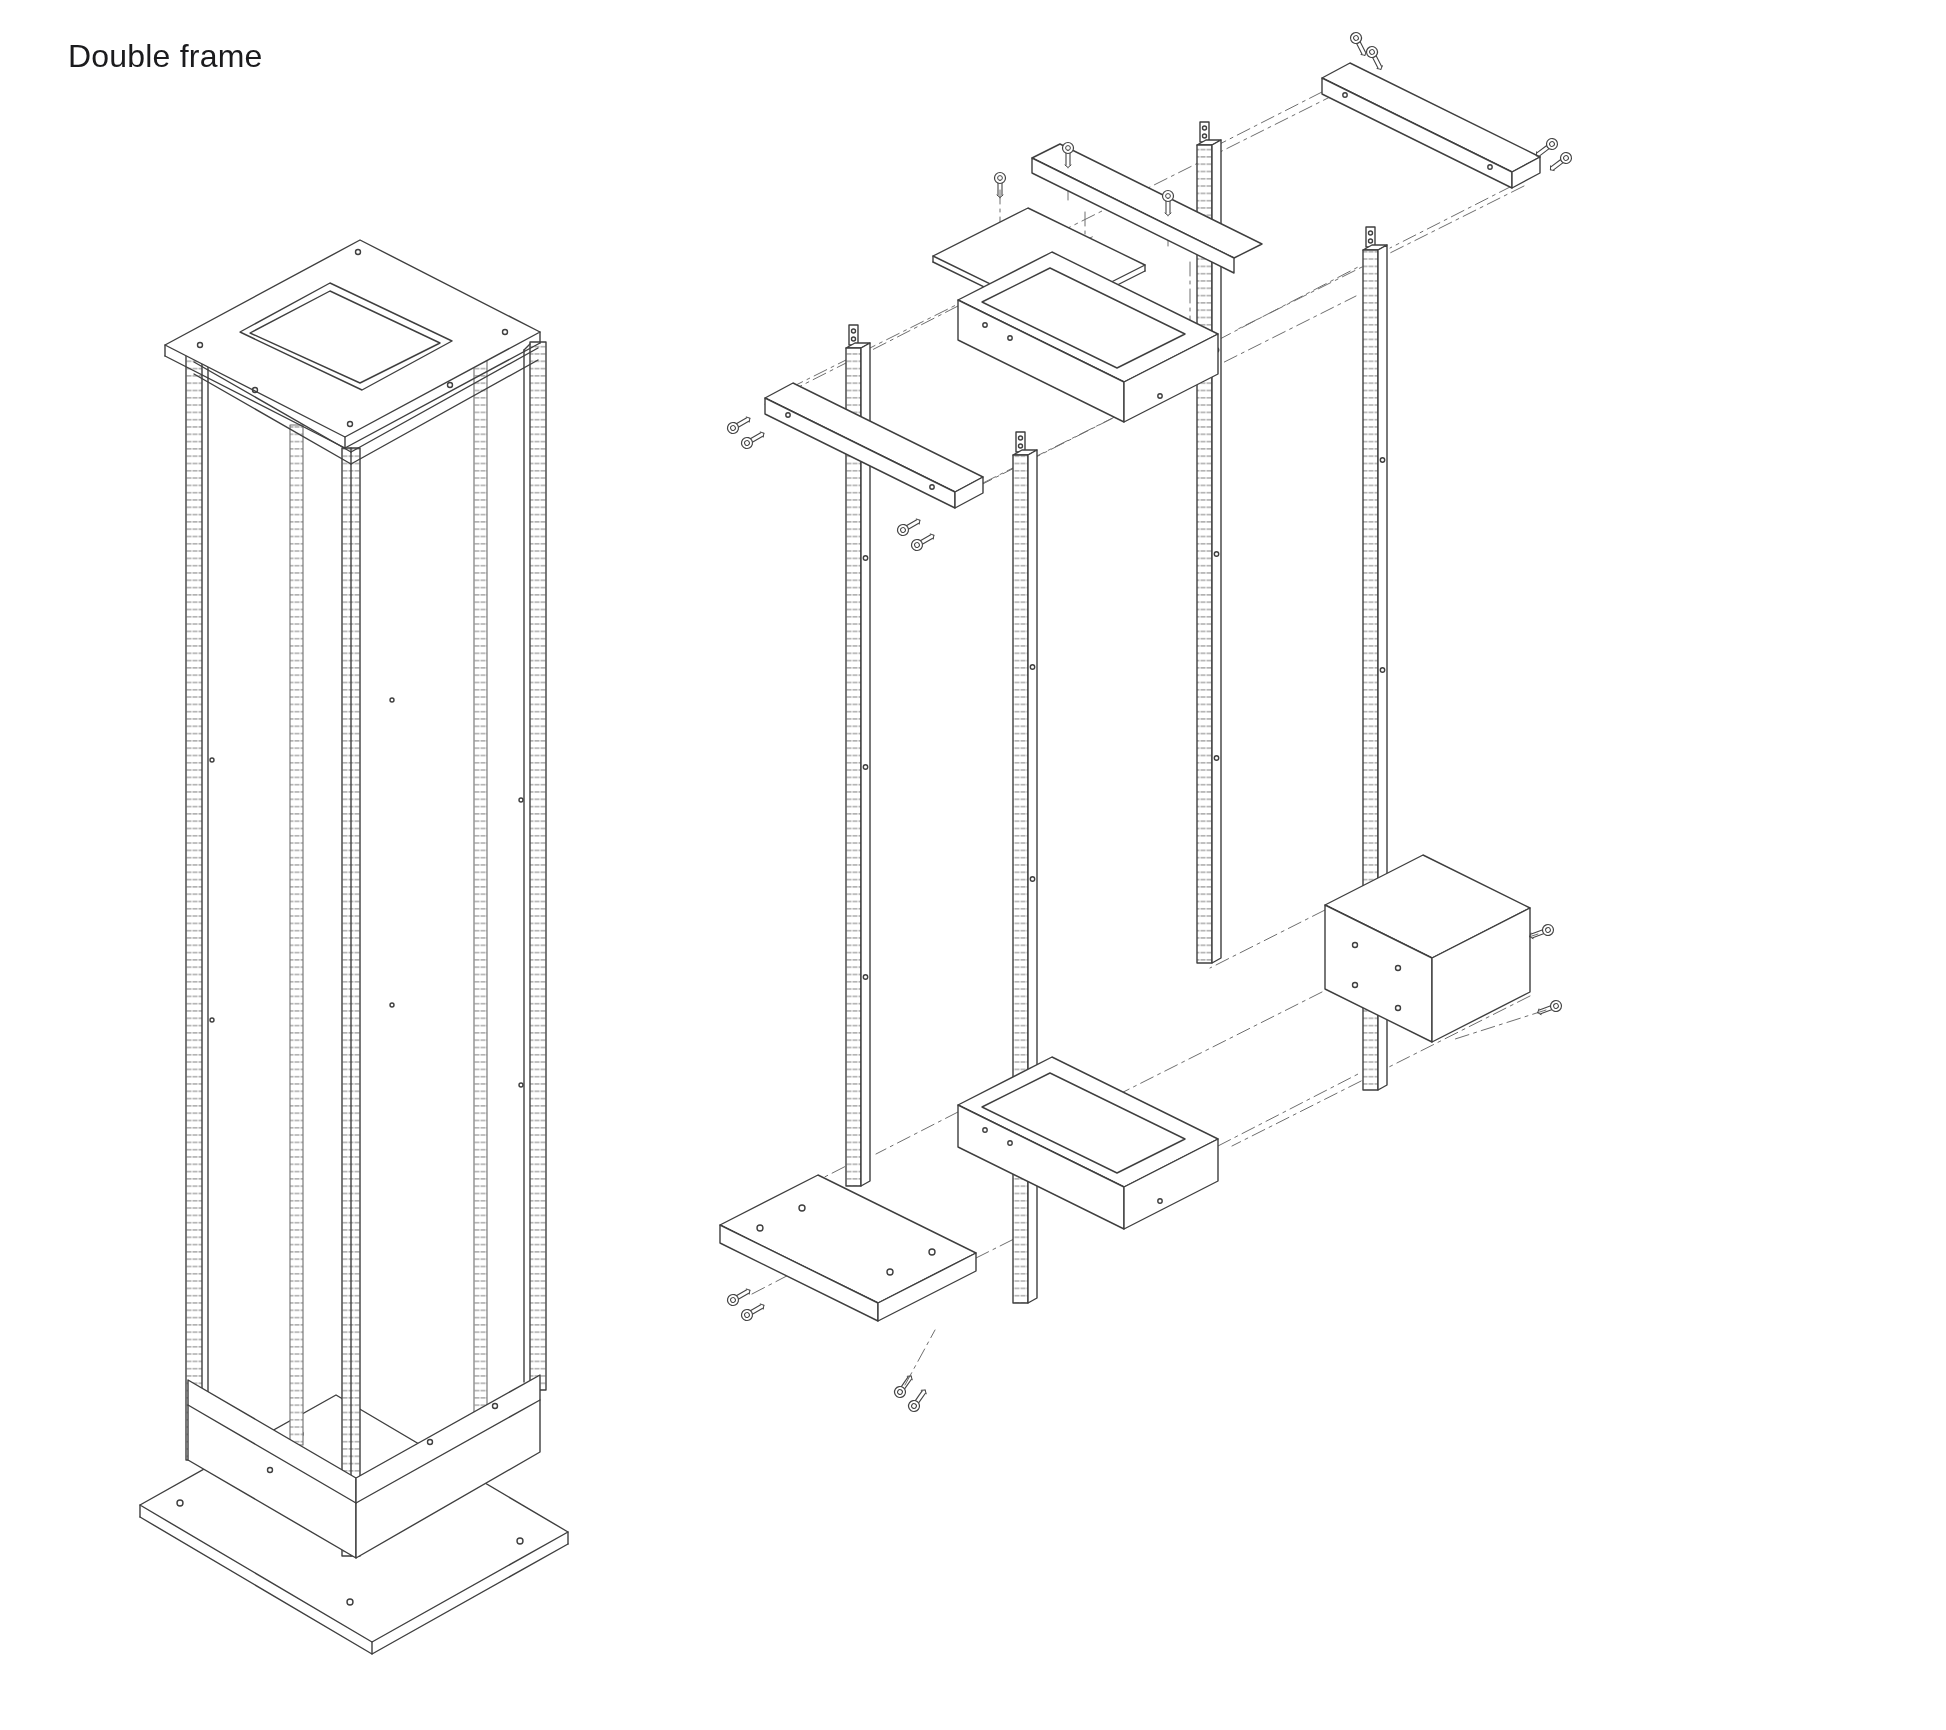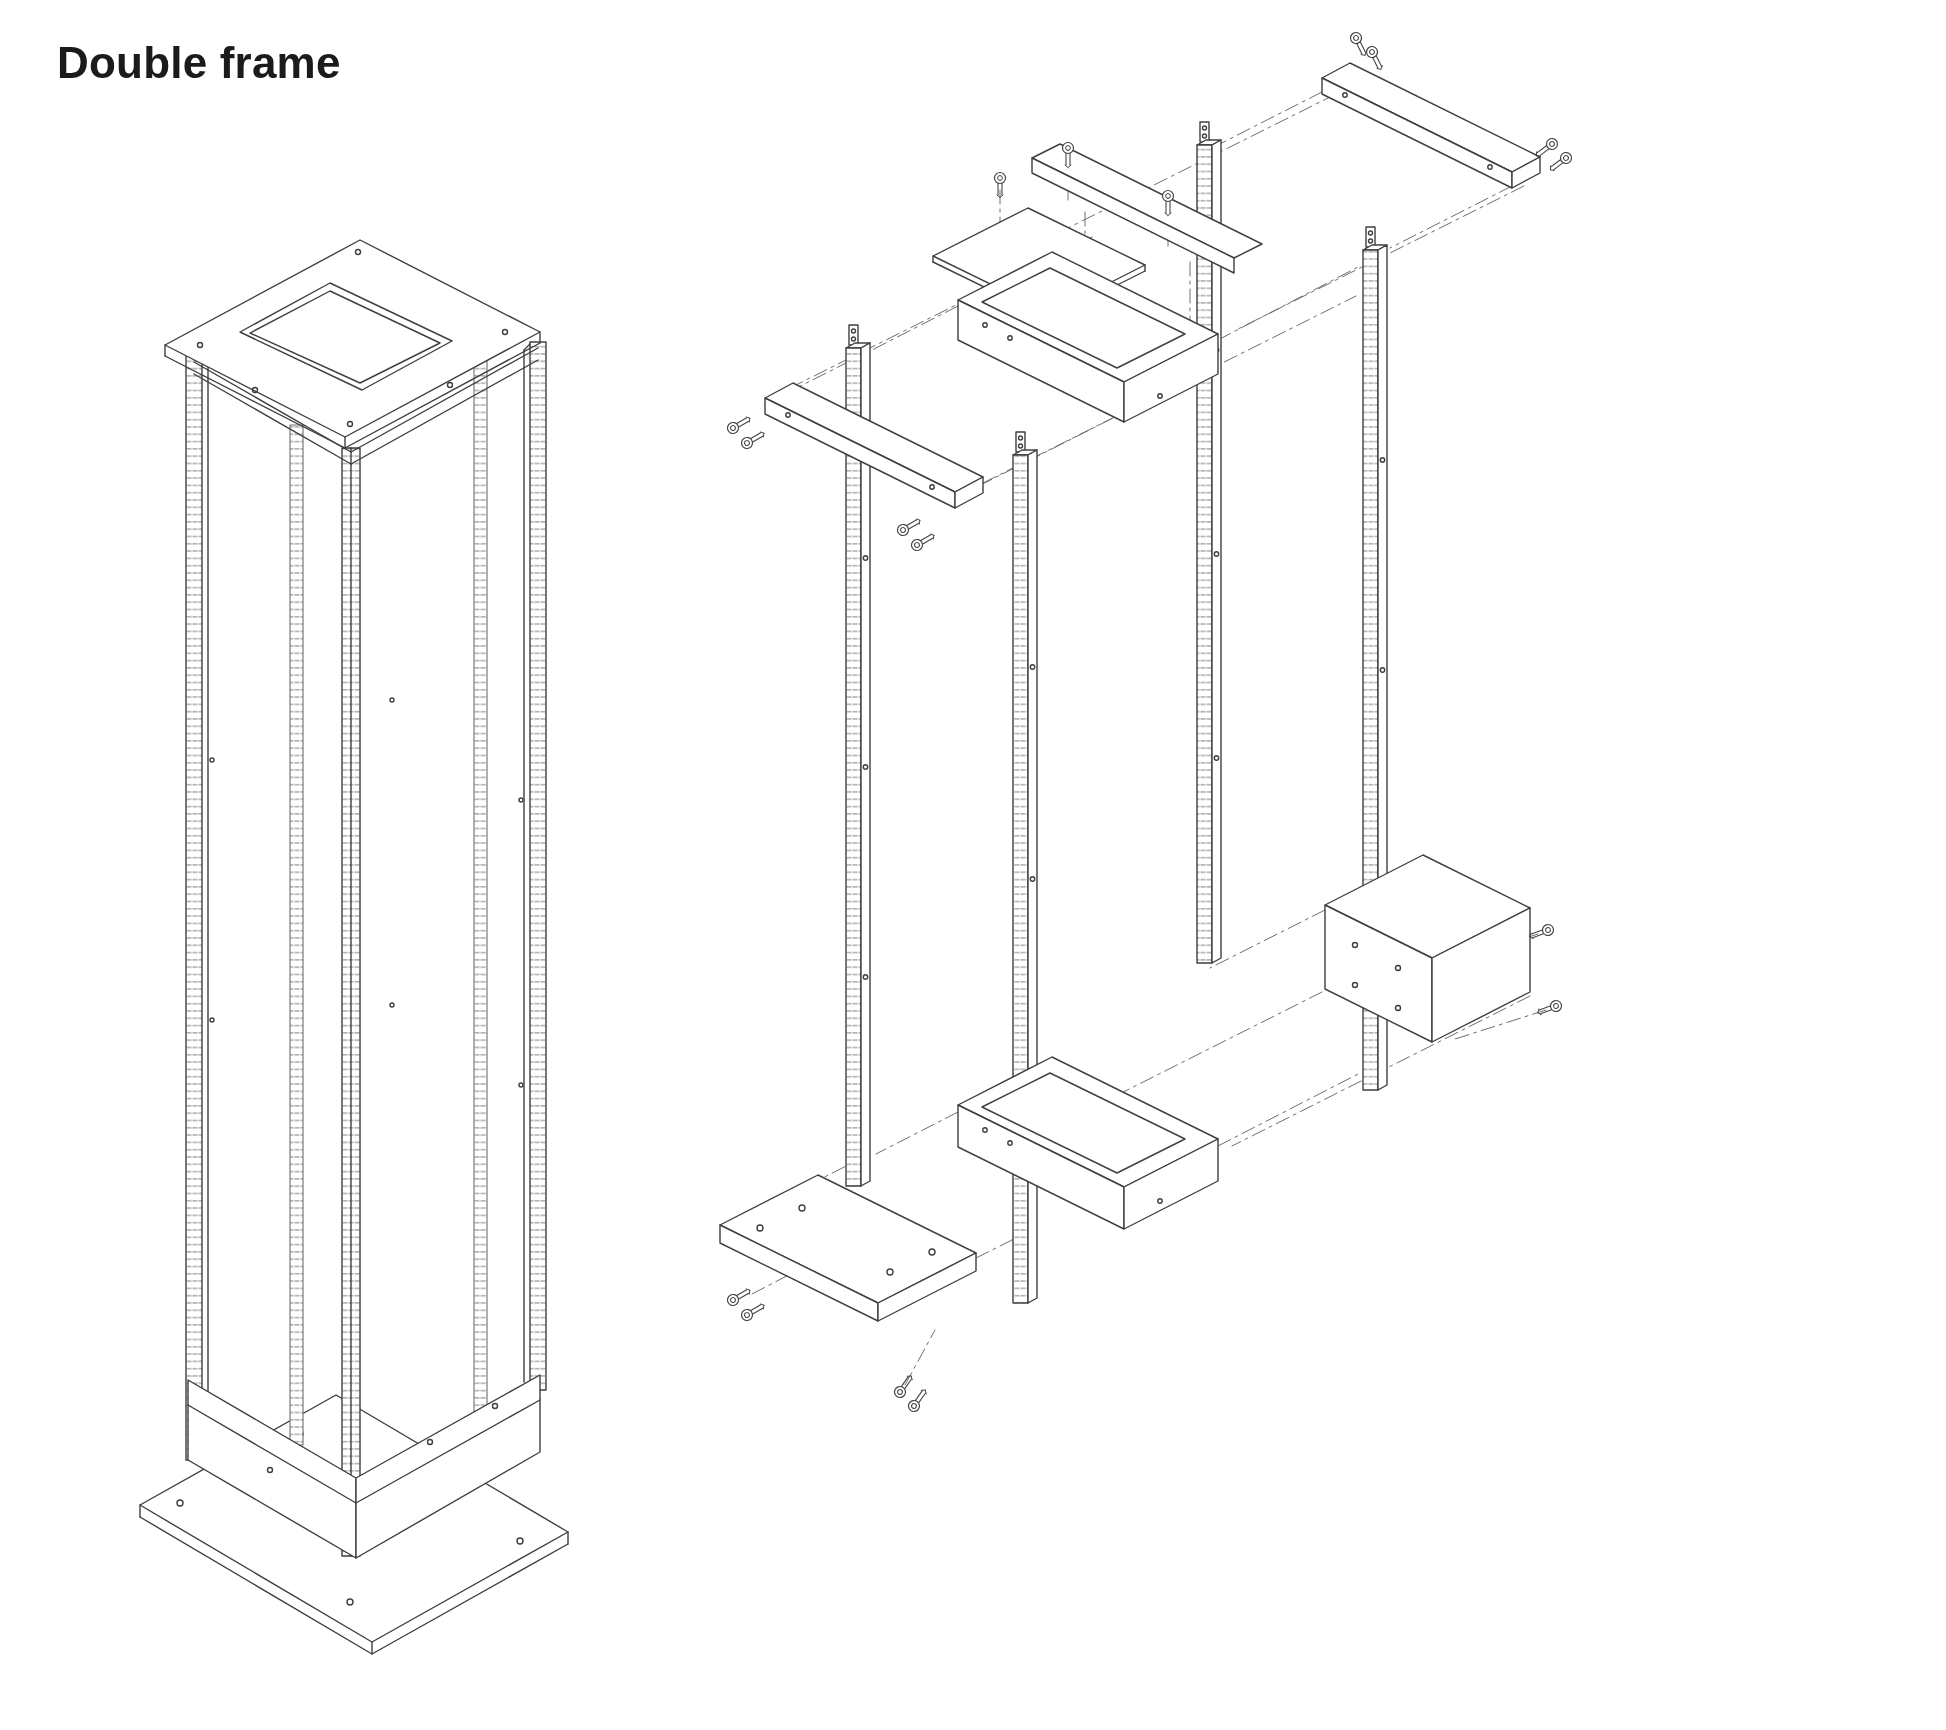--- a/index.html
+++ b/index.html
@@ -5,24 +5,24 @@
   html,body{margin:0;padding:0;background:#ffffff;}
   .page{
     position:relative;
     width:1946px;height:1730px;
     background:#ffffff;
     font-family:"Liberation Sans", sans-serif;
     overflow:hidden;
   }
   .title{
     position:absolute;
-    left:57px;top:38px;
+    left:68px;top:38px;
     margin:0;
-    font-size:44px;
-    font-weight:700;
+    font-size:32px;
+    font-weight:400;
     letter-spacing:.2px;
     color:#1b1b1d;
   }
   svg{position:absolute;left:0;top:0;}
 </style>
 </head>
 <body>
 
 <div class="page">
 

